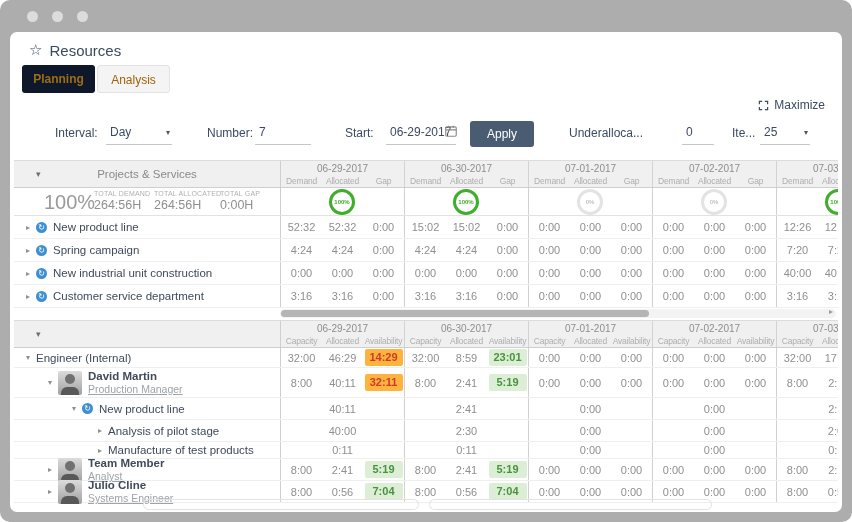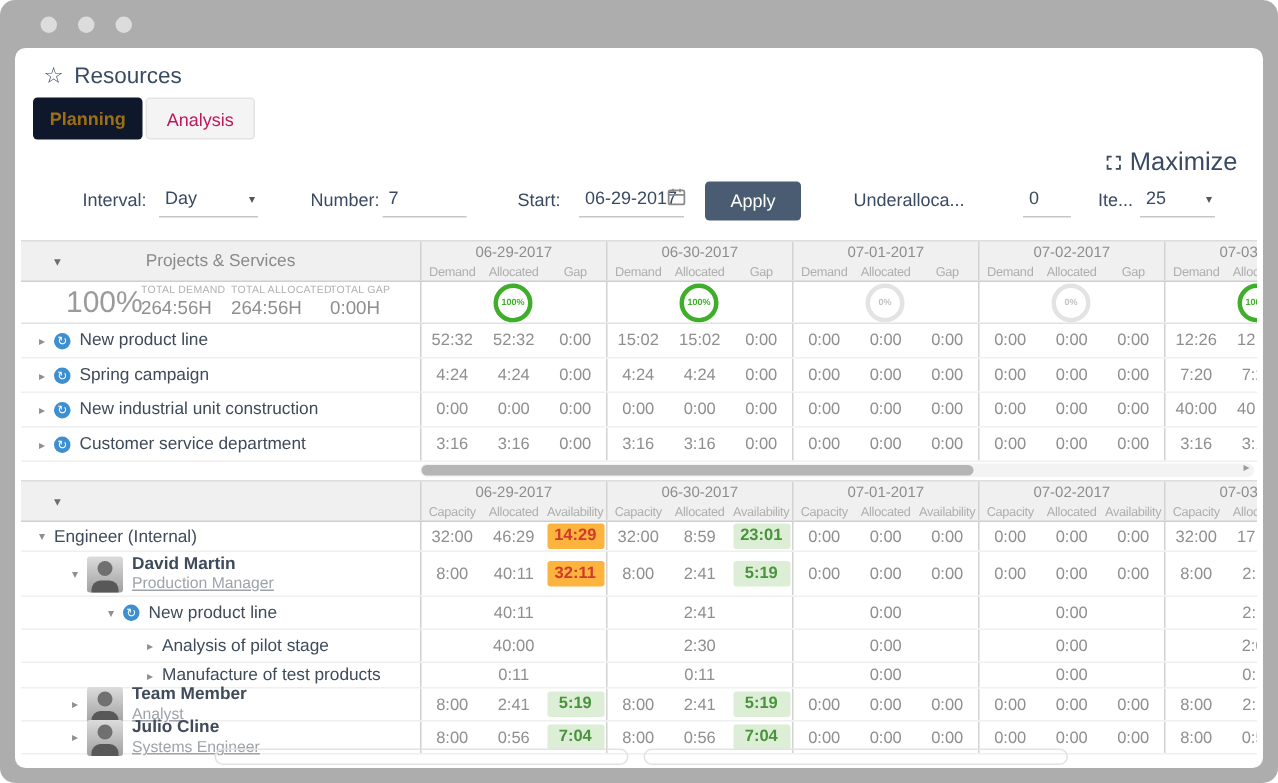--- a/index.html
+++ b/index.html
@@ -8,23 +8,23 @@
   .dot{position:absolute;top:11px;width:11px;height:11px;border-radius:50%;background:#dcdcdc;}
   .dot:nth-child(1){left:27px}.dot:nth-child(2){left:52px}.dot:nth-child(3){left:77px}
   .card{position:absolute;left:10px;top:32px;width:832px;height:480px;background:#fff;border-radius:7px;overflow:hidden;}
 
   .app-title{position:absolute;left:19px;top:9px;display:flex;align-items:center;gap:7px;font-size:15px;color:#3a4a63;}
   .star{font-size:15px;color:#3a4a63;cursor:pointer;}
 
   .tabs{position:absolute;left:12px;top:33px;display:flex;}
   .tab{width:73px;height:28px;line-height:28px;text-align:center;font-size:12px;border-radius:3px;cursor:pointer;box-sizing:border-box;}
   .tab.active{background:#0f172a;color:#9c6f14;font-weight:bold;}
-  .tab.inactive{background:#f4f4f4;color:#be185d;border:1px solid #e3e3e3;margin-left:2px;}
-
-  .maximize{position:absolute;right:17px;top:66px;display:flex;align-items:center;gap:5px;font-size:17px;color:#3a4a63;cursor:pointer;}
+  .tab.inactive{background:#f4f4f4;color:#a16207;border:1px solid #e3e3e3;margin-left:2px;}
+
+  .maximize{position:absolute;right:17px;top:66px;display:flex;align-items:center;gap:5px;font-size:12px;color:#3a4a63;cursor:pointer;}
 
   .filters{position:absolute;left:0;top:86px;width:788px;height:32px;}
   .flabel{position:absolute;top:8px;font-size:12px;color:#3a4a63;white-space:nowrap;}
   .fval{position:absolute;top:4px;height:19px;border-bottom:1px solid #c6c6c6;font-size:12px;color:#3a4a63;padding:3px 2px 0 4px;box-sizing:content-box;white-space:nowrap;}
   .caret{float:right;font-size:8px;color:#555;margin-top:3px;}
   .lbl-interval{left:45px}.val-interval{left:96px;width:60px}
   .lbl-number{left:197px}.val-number{left:245px;width:50px}
   .lbl-start{left:335px}.val-start{left:376px;width:64px}
   .cal{position:absolute;left:434px;top:6px;cursor:pointer;}
   .apply{position:absolute;left:460px;top:3px;width:64px;height:26px;background:#495c72;color:#fff;border:none;border-radius:3px;font-size:12px;font-family:"Liberation Sans",sans-serif;cursor:pointer;}

